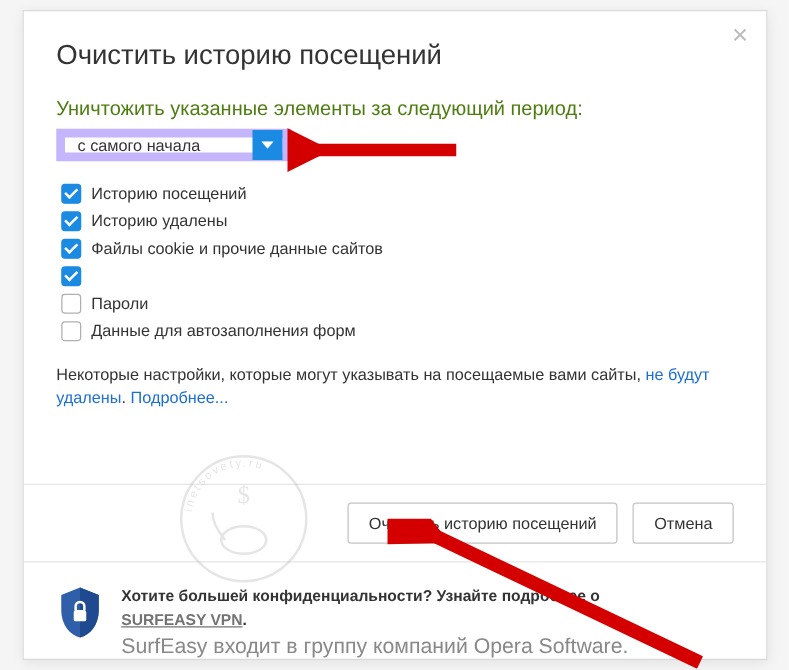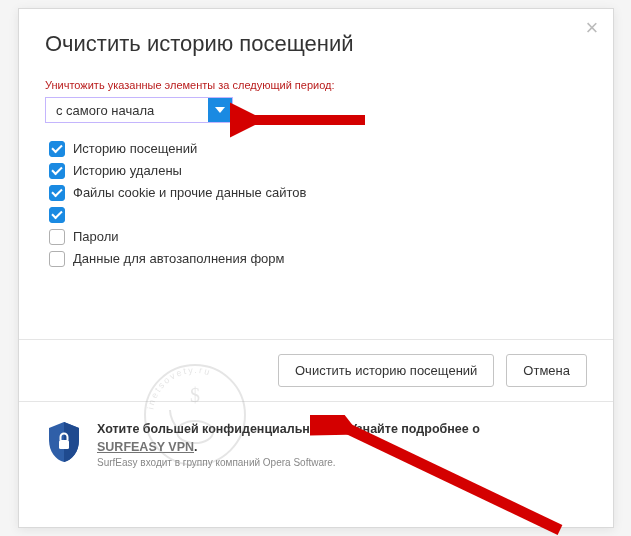--- a/index.html
+++ b/index.html
@@ -34,33 +34,33 @@
     text-align: center;
     cursor: pointer;
   }
   .title {
     font-size: 22px;
     font-weight: 400;
     color: #333;
     margin-bottom: 22px;
   }
   .period-label {
-    font-size: 11px;
-    color: #b91c1c;
+    font-size: 16px;
+    color: #4d7c0f;
     margin-bottom: 6px;
   }
   .select-wrap {
     display: flex;
     align-items: center;
     margin-bottom: 18px;
   }
   .select {
     display: flex;
     align-items: center;
-    border: 1px solid #c4b5fd;
+    border: 7px solid #c4b5fd;
     height: 26px;
     min-width: 188px;
     background: #fff;
     cursor: pointer;
   }
   .select-text {
     flex: 1;
     padding: 0 10px;
     font-size: 13px;
     color: #333;
@@ -148,21 +148,21 @@
     height: 44px;
     flex-shrink: 0;
   }
   .promo-text {
     font-size: 12.5px;
     color: #333;
     line-height: 1.45;
   }
   .promo-text .bold { font-weight: 700; }
   .promo-text .plink { color:#737373; text-decoration: underline; font-weight:700; cursor:pointer; }
-  .promo-text .small { color:#888; font-size:10px; }
+  .promo-text .small { color:#888; font-size:17px; }
 
   
   .arrow {
     position: absolute;
     pointer-events: none;
   }
   .watermark {
     position: absolute;
     left: 140px;
     top: 360px;
@@ -213,20 +213,23 @@
     <div class="opt">
       <span class="cb"></span>
       <span>Пароли</span>
     </div>
     <div class="opt">
       <span class="cb"></span>
       <span>Данные для автозаполнения форм</span>
     </div>
   </div>
 
+  <div class="notice">
+    <span>Некоторые настройки, которые могут указывать на посещаемые вами сайты, </span><span class="link">не будут удалены</span><span>. </span><span class="link">Подробнее...</span>
+  </div>
 
   <div class="spacer"></div>
 
   <div class="button-row">
     <button class="btn">Очистить историю посещений</button>
     <button class="btn">Отмена</button>
   </div>
 
   <div class="promo">
     <svg class="shield" viewBox="0 0 38 44">

